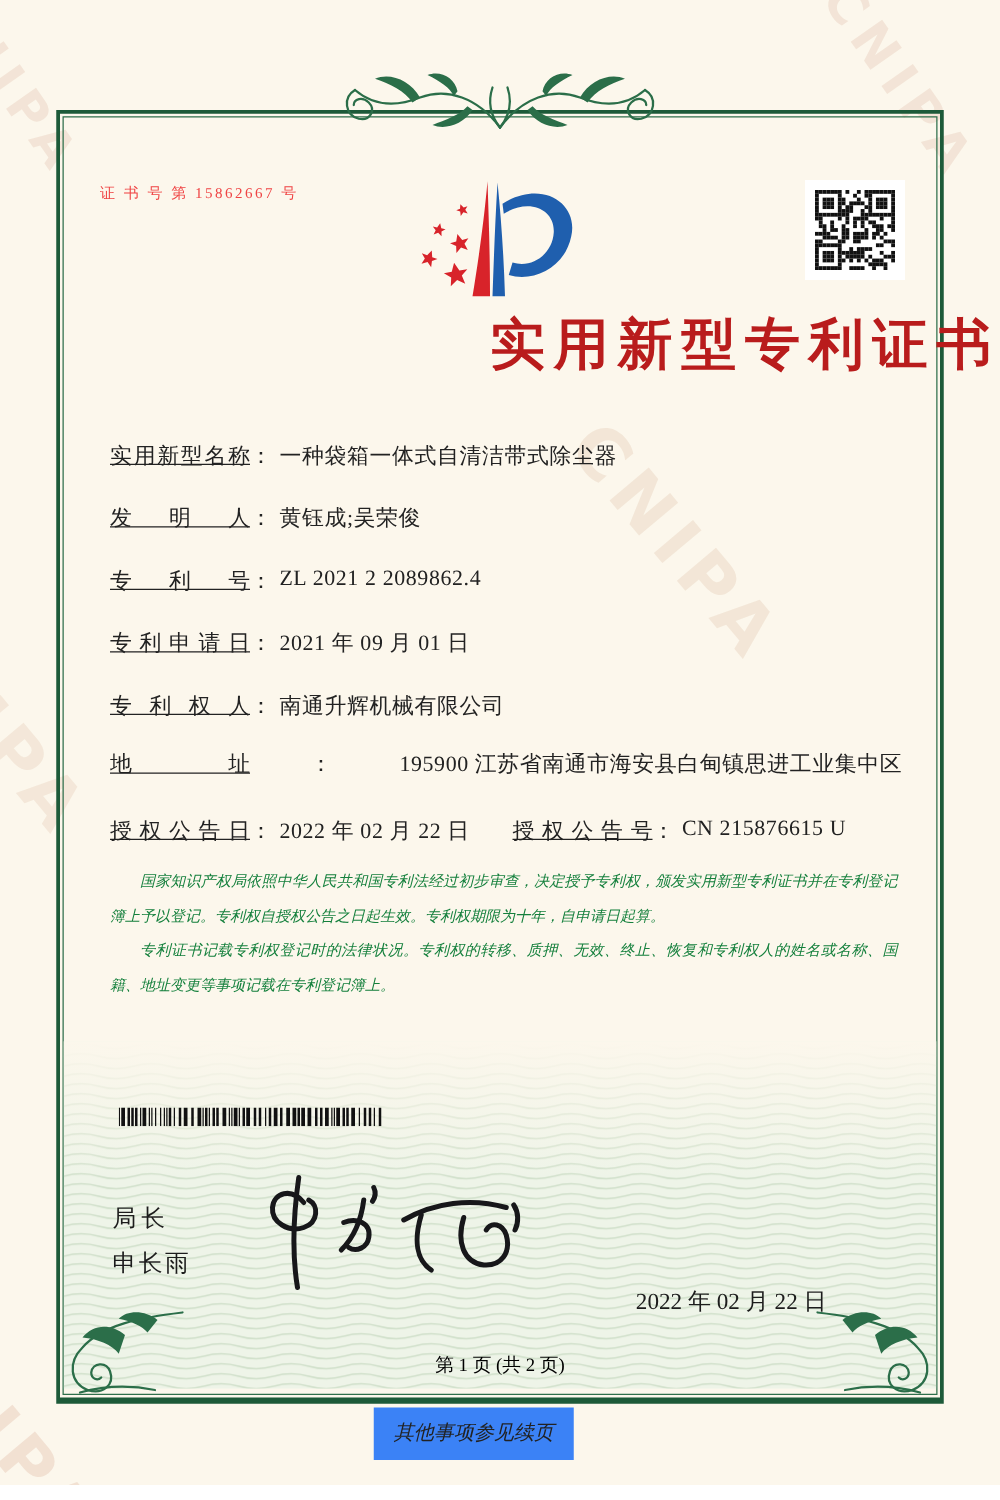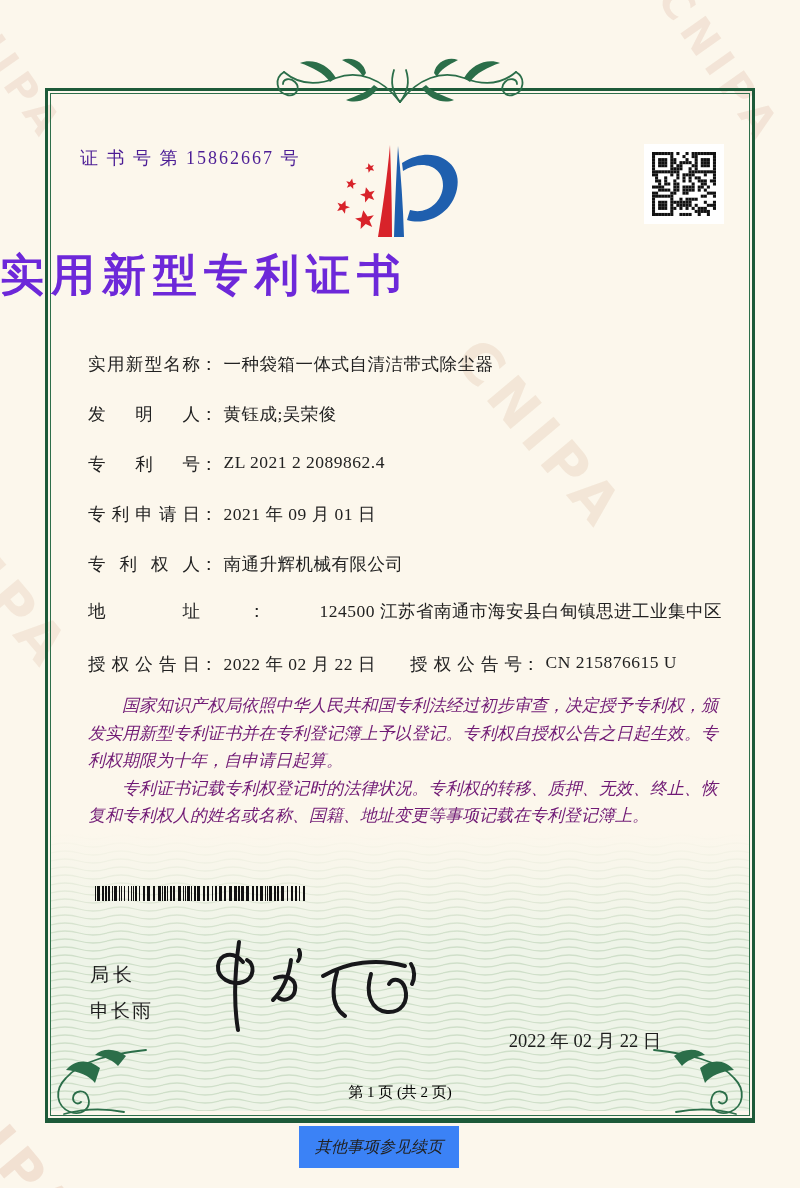--- a/index.html
+++ b/index.html
@@ -30,38 +30,38 @@
   .waves{position:absolute; left:3px; top:742px; width:698px; height:278px;}
   .waves-fade{position:absolute; left:3px; top:742px; width:698px; height:110px;
     background:linear-gradient(#fcf7ec, rgba(252,247,236,0));}
   .ornament-top{position:absolute; left:270px; top:58px; width:260px; height:58px;}
   .corner{position:absolute; width:100px; height:72px;}
   .corner-left{left:48px; top:1046px;}
   .corner-right{left:652px; top:1046px; transform:scaleX(-1);}
   .orn-s{fill:none; stroke:#2b6e49; stroke-width:1.8; stroke-linecap:round;}
   .orn-f{fill:#2b6e49; stroke:none;}
   
-  .cert-no{position:absolute; left:80px; top:146px; font-size:18px; letter-spacing:2px; color:#4c1d95;}
+  .cert-no{position:absolute; left:80px; top:146px; font-size:12px; letter-spacing:2px; color:#ef4444;}
   .logo{position:absolute; left:330px; top:138px; width:142px; height:108px;}
   .qr-box{position:absolute; left:644px; top:144px; width:80px; height:80px; background:#fff;
     display:flex; align-items:center; justify-content:center;}
-  .doc-title{position:absolute; left:0; top:246px; width:100%; text-align:left;
-    font-size:44px; font-weight:600; letter-spacing:7px; color:#6d28d9;}
+  .doc-title{position:absolute; left:0; top:246px; width:100%; text-align:right;
+    font-size:44px; font-weight:600; letter-spacing:7px; color:#b91c1c;}
   
   .field-row{position:absolute; left:88px; width:640px; font-size:17.5px; display:flex; color:#222;}
-  .flabel{display:inline-block; width:112px; text-align:justify; text-align-last:justify; flex:none;}
+  .flabel{display:inline-block; width:112px; text-align:justify; text-align-last:justify; flex:none;text-decoration:underline;}
   .fcolon{flex:none; margin-right:6px;}
   .fvalue{flex:none; letter-spacing:0.5px;}
   .r0{top:352px;} .r1{top:402px;} .r2{top:452px;} .r3{top:502px;}
   .r4{top:552px;} .r5{top:599px;gap:48px;} .r6{top:652px;}
   .pair{display:flex;}
   .pair-first{width:322px; flex:none;}
   
-  .body-text{position:absolute; left:88px; top:692px; width:630px; font-size:17px;
-    line-height:27.5px; font-style:italic; color:#701a75;}
+  .body-text{position:absolute; left:88px; top:692px; width:630px; font-size:12px;
+    line-height:27.5px; font-style:italic; color:#15803d;}
   .body-text p{margin:0; text-indent:2em; text-align:justify;}
   
   .barcode{position:absolute; left:95px; top:886px; width:216px; height:15px;}
   .sig-title{position:absolute; left:90px; top:962px; font-size:19px; letter-spacing:4px;}
   .sig-name{position:absolute; left:90px; top:998px; font-size:19px; letter-spacing:2px;}
   .signature{position:absolute; left:205px; top:936px; width:230px; height:100px;}
   .issue-date{position:absolute; left:455px; top:1028px; width:260px; text-align:center; font-size:18.5px;}
   .page-num{position:absolute; left:0; top:1083px; width:100%; text-align:center; font-size:15px; color:#000000;}
   .footer-note{position:absolute; left:299px; top:1126px; width:160px; height:42px;
     background:#3b82f6; text-align:center; line-height:42px; font-size:16px; font-style:italic; color:#222;}
@@ -400,21 +400,21 @@
       <span class="fvalue">2021 年 09 月 01 日</span>
   </div>
   <div class="field-row r4">
     <span class="flabel">专利权人</span>
       <span class="fcolon">：</span>
       <span class="fvalue">南通升辉机械有限公司</span>
   </div>
   <div class="field-row r5">
     <span class="flabel">地址</span>
       <span class="fcolon">：</span>
-      <span class="fvalue">124500 江苏省南通市海安县白甸镇思进工业集中区</span>
+      <span class="fvalue">195900 江苏省南通市海安县白甸镇思进工业集中区</span>
   </div>
   <div class="field-row r6">
     <div class="pair pair-first">
       <span class="flabel">授权公告日</span>
         <span class="fcolon">：</span>
         <span class="fvalue">2022 年 02 月 22 日</span>
     </div>
     <div class="pair">
       <span class="flabel">授权公告号</span>
         <span class="fcolon">：</span>

